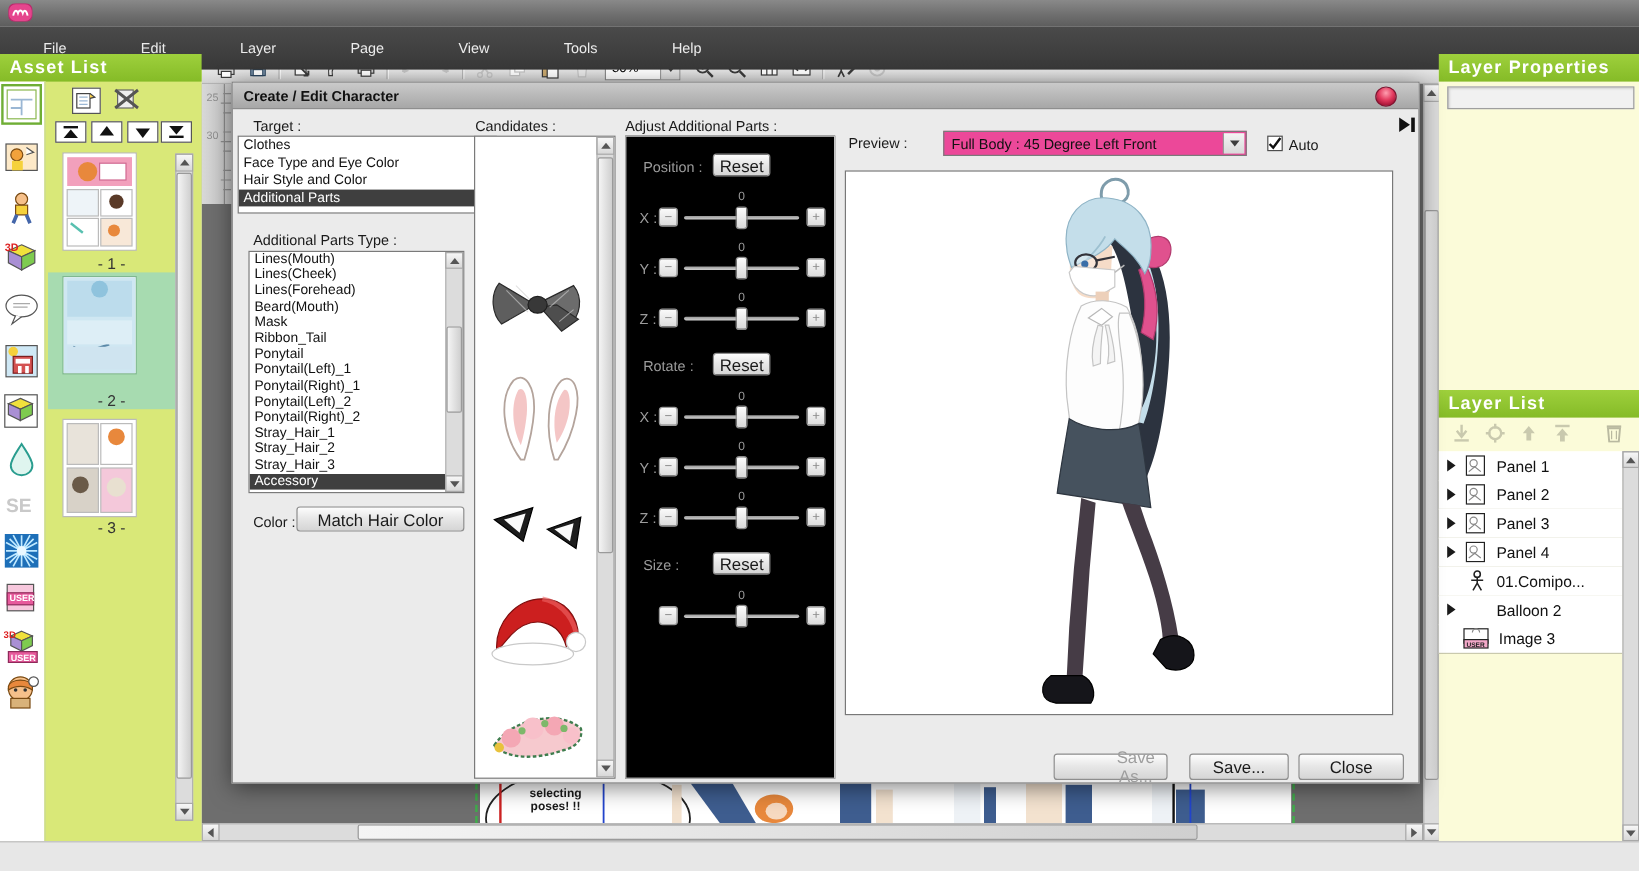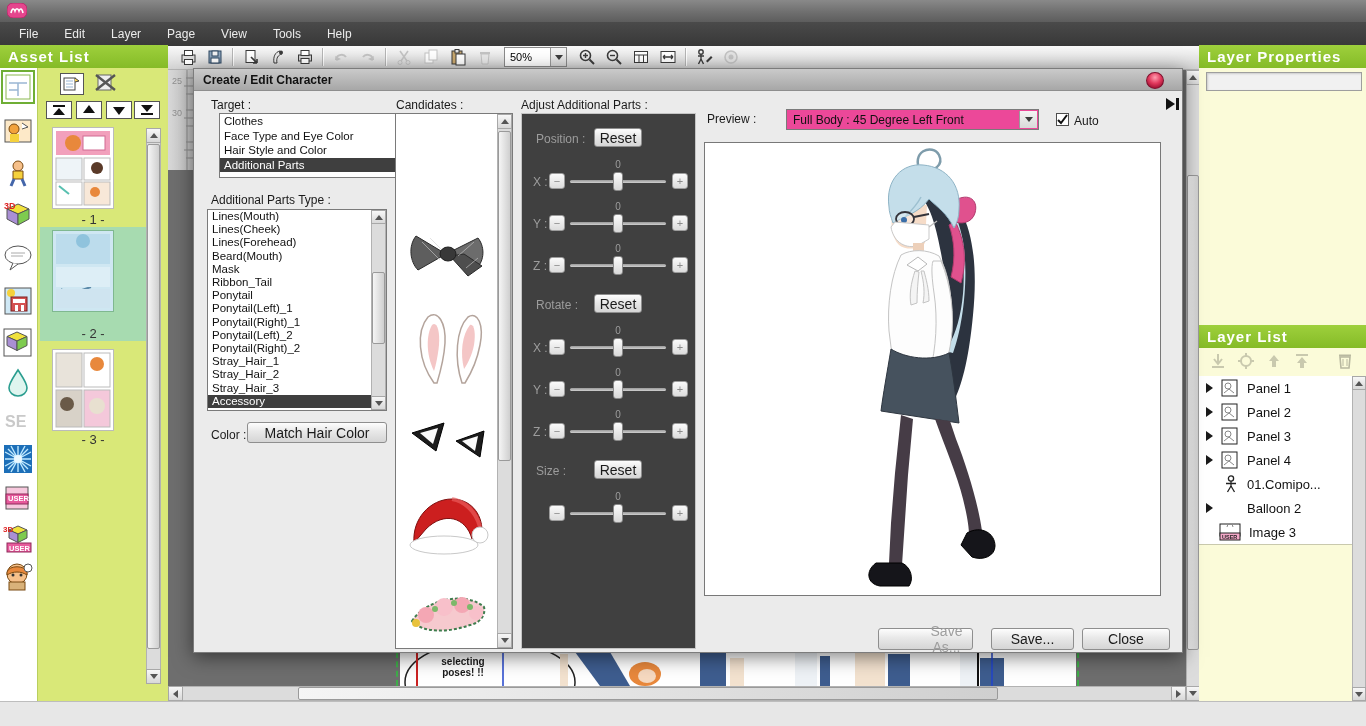--- a/index.html
+++ b/index.html
@@ -4,21 +4,21 @@
 <style>
   html,body{margin:0;padding:0;background:#555;}
   #app{position:relative;width:1366px;height:726px;overflow:hidden;
        font-family:"Liberation Sans",sans-serif;background:#e8e8e8;-webkit-font-smoothing:antialiased;}
   .abs{position:absolute;}
   
   .titlebar{left:0;top:0;width:1366px;height:22px;background:linear-gradient(#898989,#6f6f6f 55%,#5d5d5d);z-index:3;}
   .title-text{left:30px;top:4px;font-size:12px;font-weight:bold;color:#4a4a4a;text-shadow:0 1px 0 rgba(255,255,255,.12);}
   .winbtn{top:3px;width:15px;height:15px;border-radius:50%;border:1px solid #4d4d4d;
           background:radial-gradient(circle at 50% 30%,#ffffff,#cfcfcf 40%,#9a9a9a 75%,#7c7c7c);}
-  .menubar{left:0;top:22px;width:1366px;height:24px;background:linear-gradient(#4a4a4a,#383838);display:flex;align-items:center;padding-left:6px;box-sizing:border-box;z-index:3;}
+  .menubar{left:0;top:22px;width:1366px;height:36px;background:linear-gradient(#4a4a4a,#383838);display:flex;align-items:center;padding-left:23px;box-sizing:border-box;z-index:3;gap:36px;}
   .menu-item{color:#ececec;font-size:12px;padding:2px 13px;cursor:default;}
   .topstrip{left:0;top:42px;width:1366px;height:3px;background:#d6d6d6;z-index:2;}
   
   .toolbar{left:168px;top:45px;width:1031px;height:25px;background:linear-gradient(#fbfbfb,#e3e3e3 60%,#d2d2d2);border-bottom:1px solid #b3b3b3;z-index:2;display:flex;align-items:center;padding-left:6px;box-sizing:border-box;}
   .tbtn{width:27px;height:22px;display:flex;align-items:center;justify-content:center;border-radius:2px;}
   .tsep{width:1px;height:18px;background:#b5b5b5;margin:0 4px;box-shadow:1px 0 0 #fff;}
   .combo{width:56px;height:18px;background:#fff;border:1px solid #8a8a8a;font-size:11px;display:flex;align-items:center;padding-left:5px;position:relative;margin:0 6px;}
   .combo .arrowbox{position:absolute;right:0;top:0;width:15px;height:100%;border-left:1px solid #9a9a9a;background:linear-gradient(#f4f4f4,#d9d9d9);display:flex;align-items:center;justify-content:center;}
   .tri-d{width:0;height:0;border-left:4px solid transparent;border-right:4px solid transparent;border-top:5px solid #3c3c3c;}
   
@@ -57,21 +57,21 @@
              background:radial-gradient(circle at 50% 30%,#ff9eb0,#e23a5e 45%,#a31335 80%);}
   .dlabel{font-size:12px;color:#1a1a1a;}
   .glabel{font-size:12px;color:#9c9c9c;}
   .listbox{background:#fff;border:1px solid #7a7a7a;box-sizing:border-box;overflow:hidden;}
   .li{font-size:11.5px;line-height:14.5px;padding-left:4px;color:#111;white-space:nowrap;}
   .li2{font-size:11.5px;line-height:13.2px;padding-left:4px;color:#111;white-space:nowrap;}
   .li.sel,.li2.sel{background:#3f3f3f;color:#fff;}
   .btn{background:linear-gradient(#fdfdfd,#e8e8e8 45%,#d5d5d5);border:1px solid #8e8e8e;border-radius:3px;
        font-size:14px;color:#1a1a1a;display:flex;align-items:center;justify-content:center;box-sizing:border-box;font-family:"Liberation Sans",sans-serif;}
   .btn.dis{color:#9e9e9e;padding-left:48px;}
-  .groupbox{border:1px solid #c4c4c4;background:#404040;box-sizing:border-box;}
+  .groupbox{border:1px solid #c4c4c4;background:#000000;box-sizing:border-box;}
   .srow{position:absolute;left:0;width:175px;height:20px;}
   .axl{position:absolute;left:11px;top:3px;font-size:12px;color:#9c9c9c;}
   .mini{position:absolute;width:16px;height:16px;top:1px;background:linear-gradient(#fafafa,#dcdcdc);border:1px solid #9c9c9c;border-radius:3px;
         font-size:11px;line-height:12px;color:#8a8a8a;text-align:center;padding:0;}
   .trk{position:absolute;left:48px;top:8px;width:96px;height:3px;background:linear-gradient(#9a9a9a,#cfcfcf);border-radius:2px;}
   .thm{position:absolute;left:43px;top:-8px;width:10px;height:19px;border:1px solid #8a8a8a;border-radius:3px;background:linear-gradient(#fcfcfc,#d8d8d8);box-sizing:border-box;}
   .sval{position:absolute;left:48px;top:-13px;width:96px;text-align:center;font-size:10px;color:#9c9c9c;}
   .cand-item{position:absolute;left:3px;width:97px;display:flex;align-items:center;justify-content:center;}
   .previewbox{background:#fff;border:1px solid #787878;box-sizing:border-box;}
   .checkbox{width:13px;height:13px;background:#fff;border:1px solid #4d4d4d;box-sizing:border-box;display:flex;align-items:center;justify-content:center;}
@@ -590,21 +590,21 @@
 
   <div class="abs statusbar"></div>
 
   <div class="abs dialog">
     <div class="abs dlg-title">
       <span>Create / Edit Character</span>
     </div>
     <div class="abs dlg-close"></div>
 
     <div class="abs dlabel" style="left:17px;top:29px">Target :</div>
-    <div class="abs listbox" style="left:25px;top:44px;width:216px;height:65px">
+    <div class="abs listbox" style="left:4px;top:44px;width:216px;height:65px">
       <div class="li">Clothes</div>
       <div class="li">Face Type and Eye Color</div>
       <div class="li">Hair Style and Color</div>
       <div class="li sel">Additional Parts</div>
     </div>
 
     <div class="abs dlabel" style="left:17px;top:124px">Additional Parts Type :</div>
     <div class="abs listbox" style="left:13px;top:140px;width:180px;height:202px">
       <div style="margin-right:15px">
         <div class="li2">Lines(Mouth)</div>

